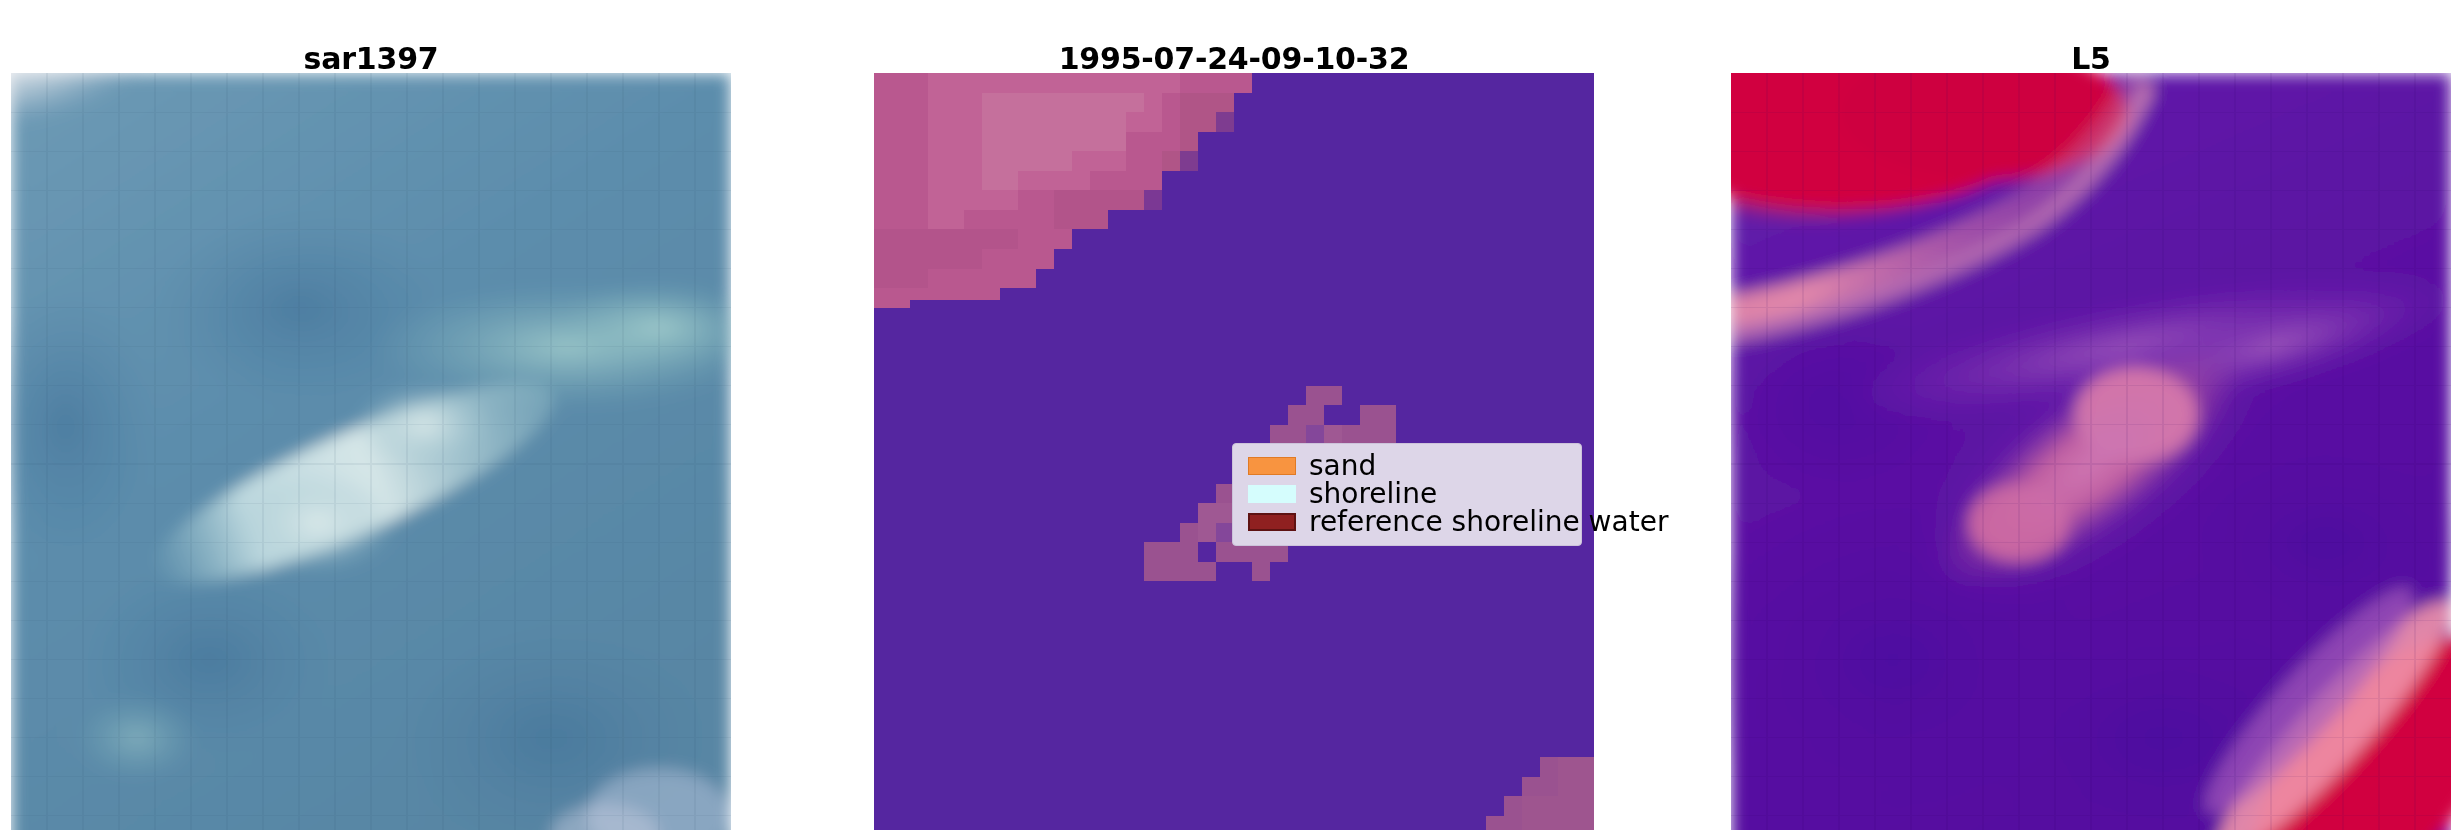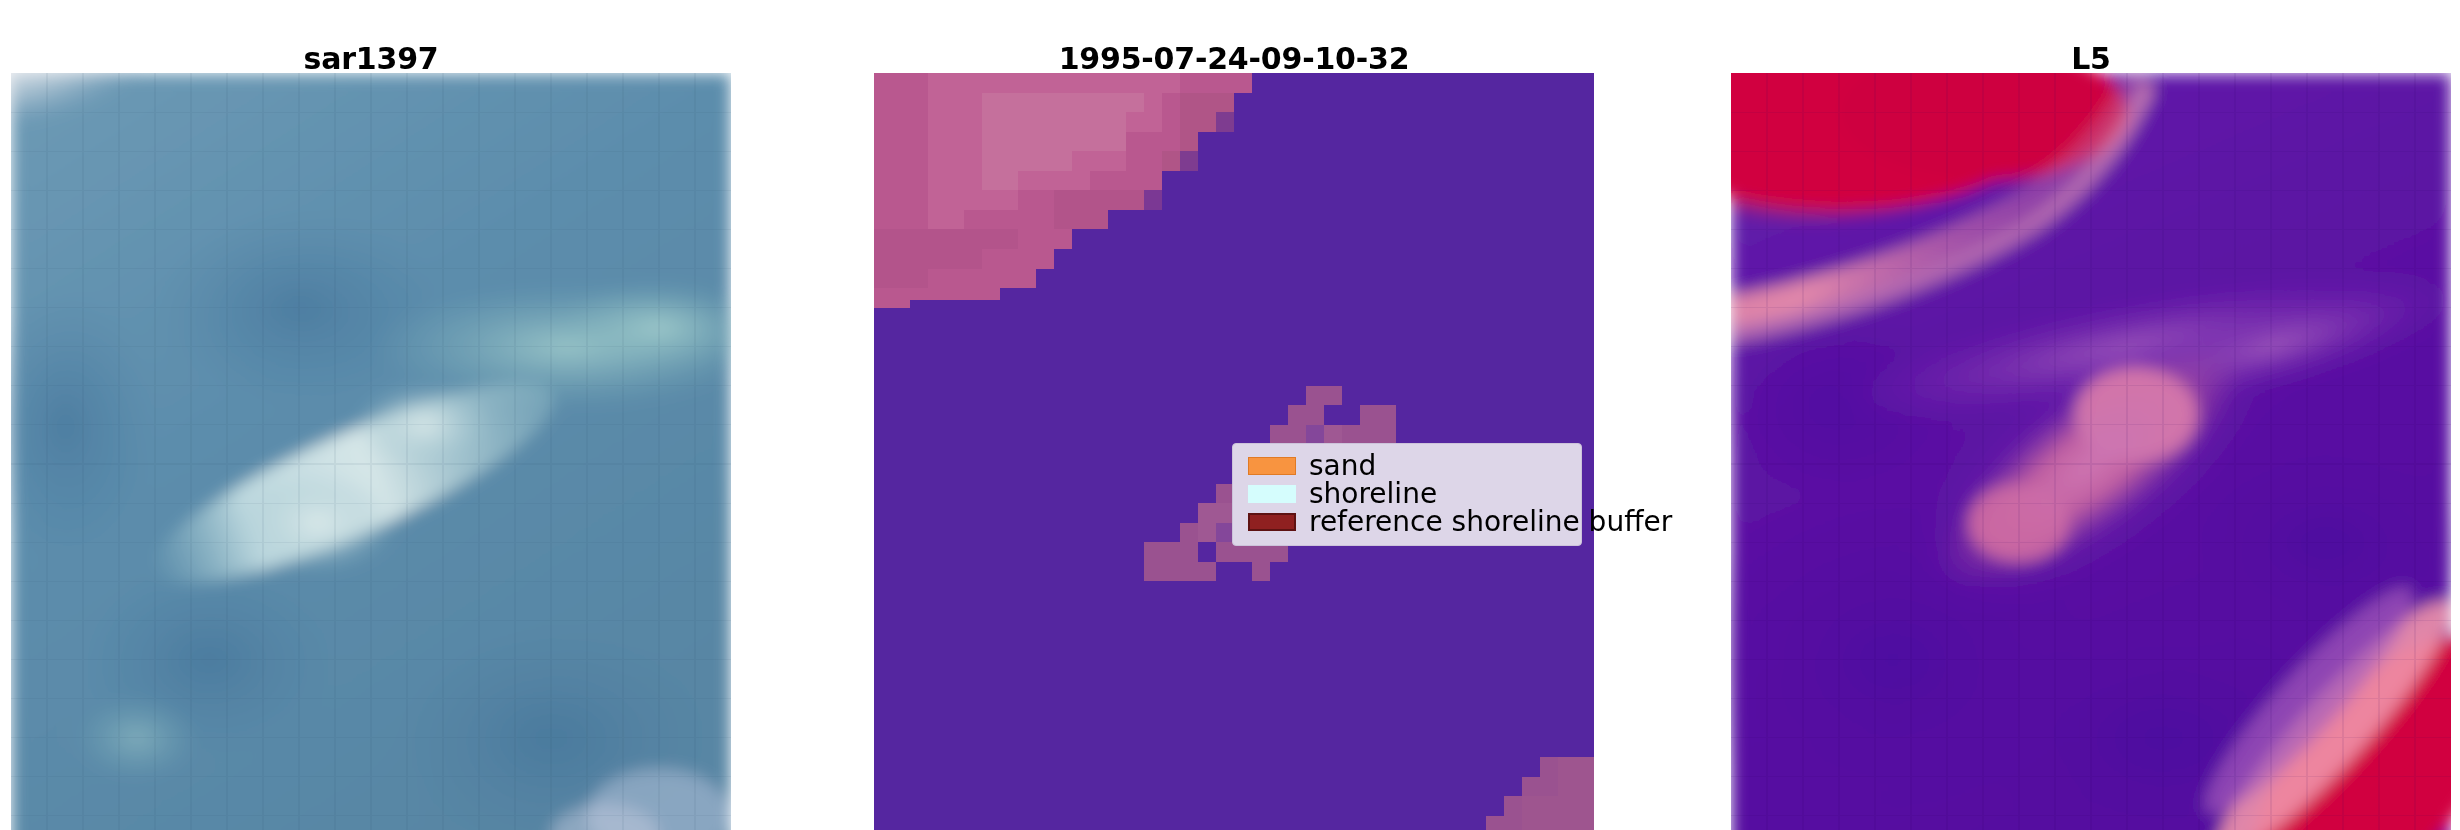--- a/index.html
+++ b/index.html
@@ -317,18 +317,18 @@
       </span>
       <span class="legend-label">shoreline</span>
     </div>
 
 
 
     <div class="legend-row">
       <span class="swatch-wrap">
         <span class="swatch" style="background:#8f2020;border:2px solid #5e1212;"></span>
       </span>
-      <span class="legend-label">reference shoreline buffer</span>
+      <span class="legend-label">reference shoreline water</span>
     </div>
 
   </div>
 
 </div>
 
 </body></html>

